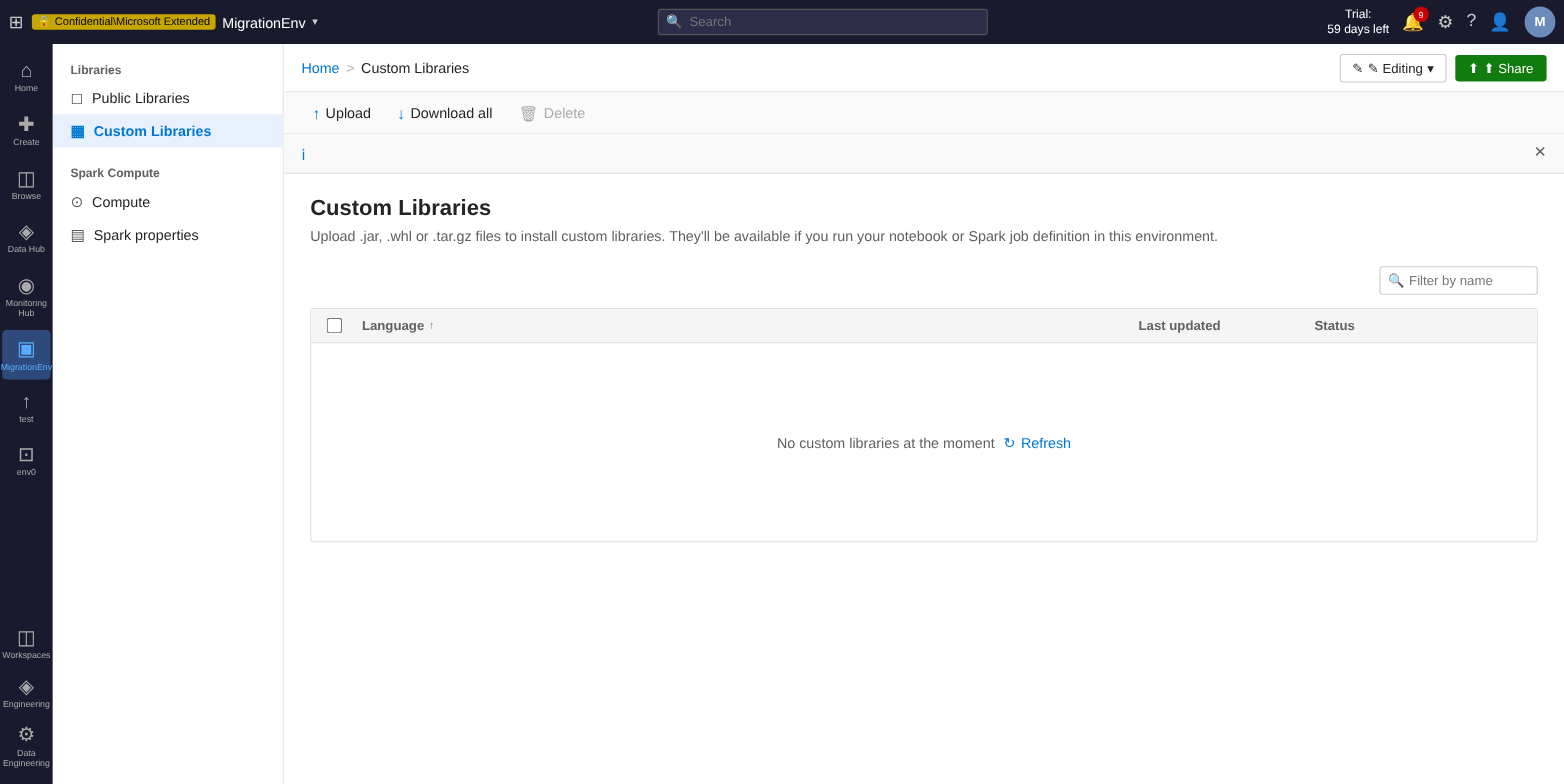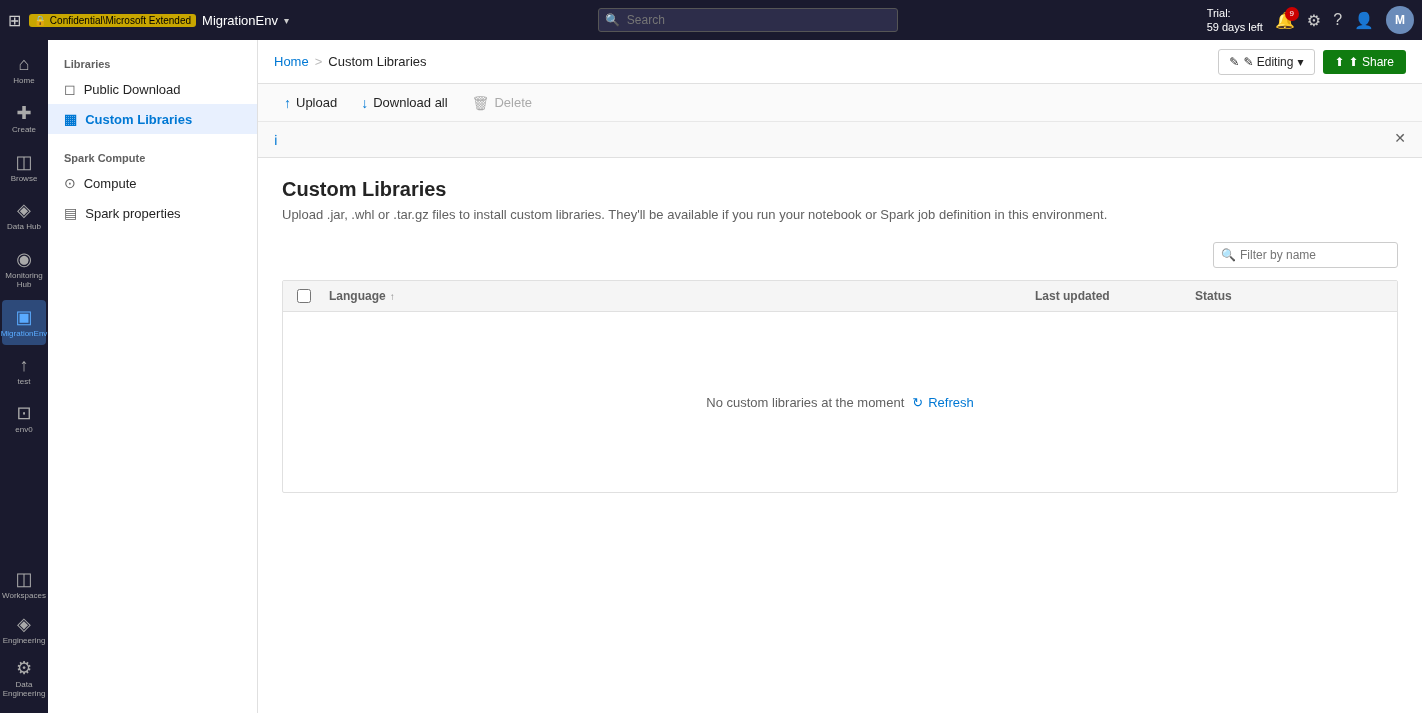--- a/index.html
+++ b/index.html
@@ -60,21 +60,21 @@
     .topbar-right {
       display: flex;
       align-items: center;
       gap: 12px;
       color: #ccc;
     }
     .topbar-trial {
       color: #fff;
       font-size: 11px;
       line-height: 1.3;
-      text-align: left;
+      text-align: center;
     }
     .topbar-icon { font-size: 16px; cursor: pointer; color: #ccc; }
     .topbar-avatar {
       width: 28px; height: 28px;
       border-radius: 50%;
       background: #6b8cba;
       display: flex; align-items: center; justify-content: center;
       color: #fff; font-size: 12px; font-weight: 600; cursor: pointer;
     }
     .topbar-notif-badge {
@@ -289,21 +289,21 @@
       align-items: center;
     }
     .filter-icon { position: absolute; left: 8px; color: #888; font-size: 12px; }
     .filter-input {
       border: 1px solid #ccc;
       border-radius: 3px;
       padding: 5px 8px 5px 26px;
       font-size: 12px;
       color: #888;
       outline: none;
-      width: 185px;
+      width: 144px;
       background: #fff;
     }
 
     
     .table-container { border: 1px solid #e0e0e0; border-radius: 2px; }
     .table-header {
       display: grid;
       grid-template-columns: 32px 1fr 160px 200px;
       background: #f5f5f5;
       border-bottom: 1px solid #e0e0e0;
@@ -433,21 +433,21 @@
         <span class="icon-symbol">⚙</span>
         <span class="icon-label">Data Engineering</span>
       </div>
     </div>
   </div>
 
   <div class="left-nav">
     <div class="left-nav-section-title">Libraries</div>
     <div class="left-nav-item">
       <span class="left-nav-icon">◻</span>
-      <span>Public Download</span>
+      <span>Public Libraries</span>
     </div>
     <div class="left-nav-item active">
       <span class="left-nav-icon">▦</span>
       <span>Custom Libraries</span>
     </div>
     <div class="left-nav-section-title" style="margin-top:12px;">Spark Compute</div>
     <div class="left-nav-item">
       <span class="left-nav-icon">⊙</span>
       <span>Compute</span>
     </div>

